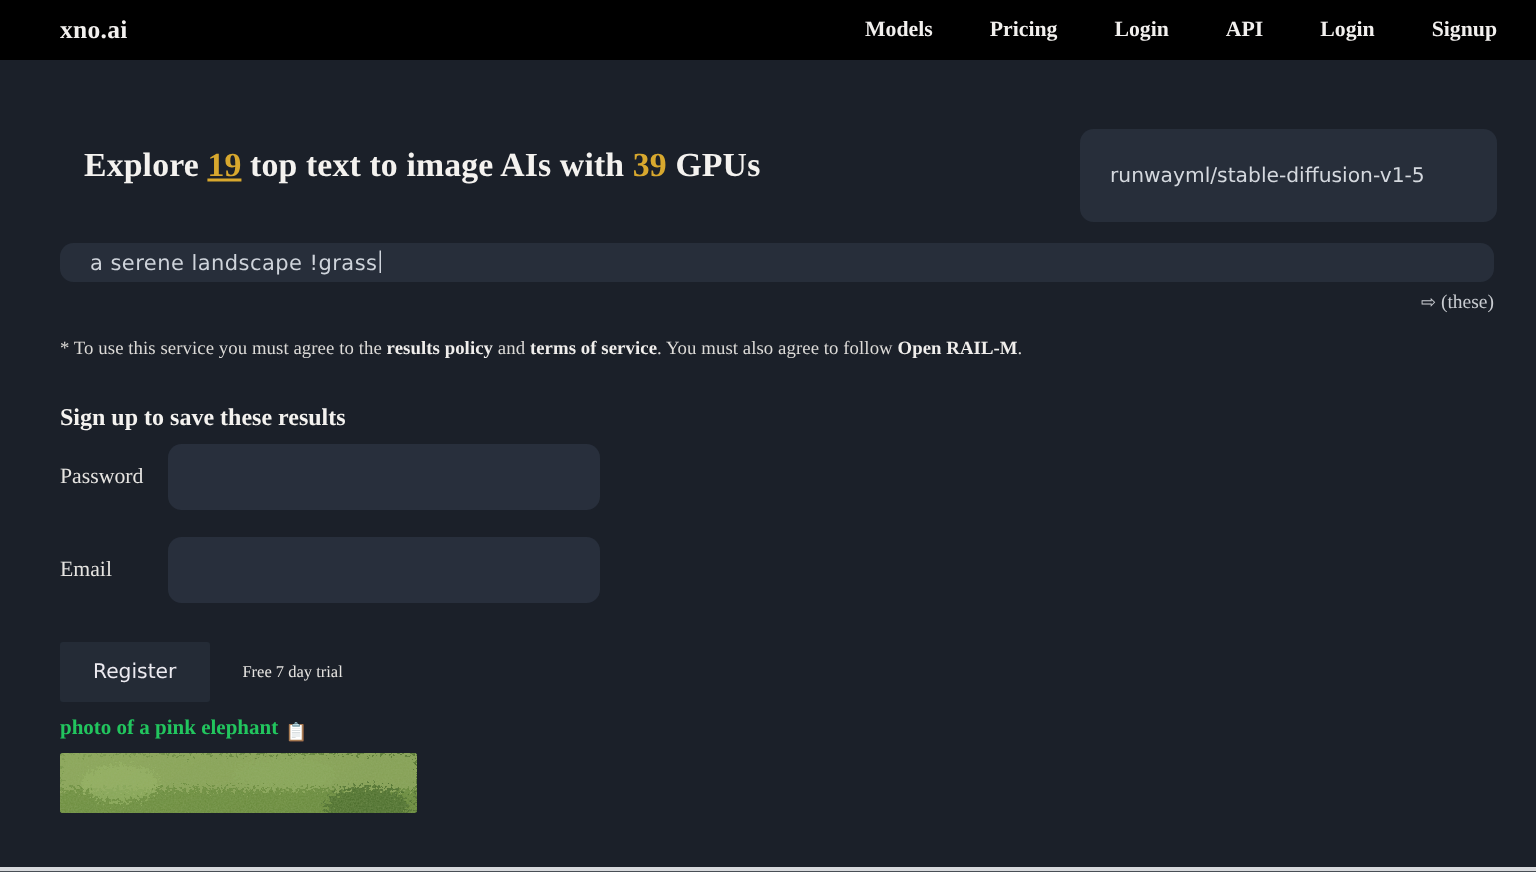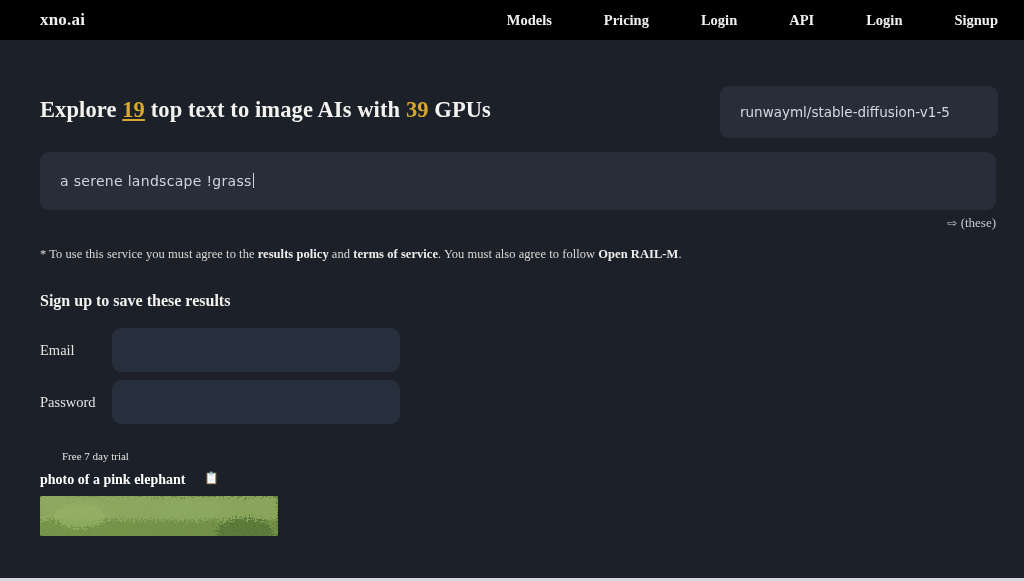--- a/index.html
+++ b/index.html
@@ -29,21 +29,21 @@
   .brand {
     font-family: "Liberation Serif", serif;
     font-weight: bold;
     font-size: 17px;
     color: #f2f0ee;
     letter-spacing: 0.2px;
   }
   .nav {
     margin-left: auto;
     display: flex;
-    gap: 14px;
+    gap: 0px;
   }
   .nav-item {
     font-family: "Liberation Serif", serif;
     font-weight: bold;
     font-size: 14.5px;
     color: #f2f0ee;
     padding: 0 19px;
     cursor: pointer;
     white-space: nowrap;
   }
@@ -53,20 +53,21 @@
   .main {
     padding: 0 26px 0 40px;
     position: relative;
   }
 
   .hero-row {
     display: flex;
     align-items: flex-start;
     padding-top: 46px;
     gap: 20px;
+    margin-left: 16px;
   }
   .hero-title {
     font-family: "Liberation Serif", serif;
     font-weight: bold;
     font-size: 22.5px;
     color: #f4f2ef;
     line-height: 1.2;
     letter-spacing: 0.1px;
     white-space: nowrap;
     padding-top: 10px;
@@ -74,40 +75,40 @@
   .accent {
     color: #d8a82e;
     text-decoration: underline;
     text-underline-offset: 2px;
   }
   .accent.no-underline { text-decoration: none; }
 
   .model-select {
     margin-left: auto;
     width: 278px;
-    height: 52px;
+    height: 62px;
     background: #272e3a;
     border-radius: 9px;
     display: flex;
     align-items: center;
     padding: 0 20px;
     cursor: pointer;
     flex: none;
   }
   .model-select-label {
     font-family: "DejaVu Sans", "Liberation Sans", sans-serif;
     font-size: 13.5px;
     color: #d4d8de;
     white-space: nowrap;
   }
 
   
   .prompt-box {
     margin-top: 14px;
-    height: 58px;
+    height: 26px;
     width: 956px;
     background: #272e3a;
     border-radius: 9px;
     display: flex;
     align-items: center;
     padding: 0 20px;
     cursor: text;
   }
   .prompt-text {
     font-family: "DejaVu Sans", "Liberation Sans", sans-serif;
@@ -206,24 +207,24 @@
     font-family: "Liberation Serif", serif;
     font-weight: bold;
     font-size: 16.5px;
     color: #f4f2ef;
   }
   .prompt-entry { margin-top: 10px; }
   .prompt-entry-title {
     font-family: "Liberation Serif", serif;
     font-weight: bold;
     font-size: 14px;
-    color: #ffffff;
-    display: flex;
-    align-items: flex-start;
-    gap: 19px;
+    color: #22c55e;
+    display: flex;
+    align-items: flex-end;
+    gap: 5px;
   }
   .copy-icon {
     font-family: "DejaVu Sans", sans-serif;
     font-size: 12px;
     line-height: 1;
     cursor: pointer;
     filter: grayscale(0.3);
   }
   .prompt-entry-meta {
     margin-top: 3px;
@@ -292,31 +293,32 @@
 
   <div class="enter-hint">
     <span class="enter-arrow">⇨</span>
     <span>(these)</span>
   </div>
 
   <p class="disclaimer"><span>* To use this service you must agree to the </span><b>results policy</b><span> and </span><b>terms of service</b><span>. You must also agree to follow </span><b>Open RAIL-M</b><span>.</span></p>
 
   <h2 class="signup-heading">Sign up to save these results</h2>
 
+  <div class="form-row second">
+    <label class="form-label">Password</label>
+    <input class="form-input" type="password" placeholder="" style="">
+  </div>
+
   <div class="form-row">
     <label class="form-label">Email</label>
     <input class="form-input" type="email" placeholder="" style="">
   </div>
 
-  <div class="form-row second">
-    <label class="form-label">Password</label>
-    <input class="form-input" type="password" placeholder="" style="">
-  </div>
-
   <div class="button-row">
+    <button class="register-btn">Register</button>
     <span class="trial-text">Free 7 day trial</span>
   </div>
 
 
   <div class="prompt-entry">
     <div class="prompt-entry-title">
       <span>photo of a pink elephant</span>
       <span class="copy-icon">📋</span>
     </div>
 

